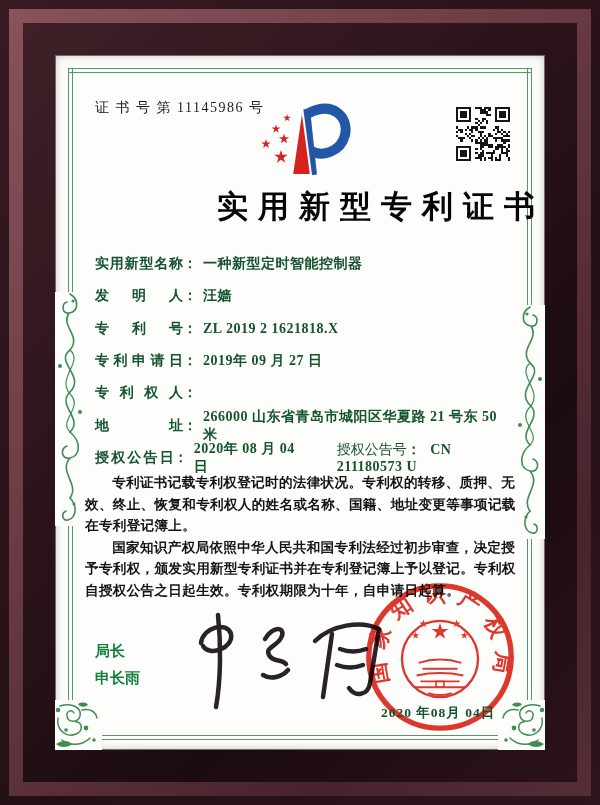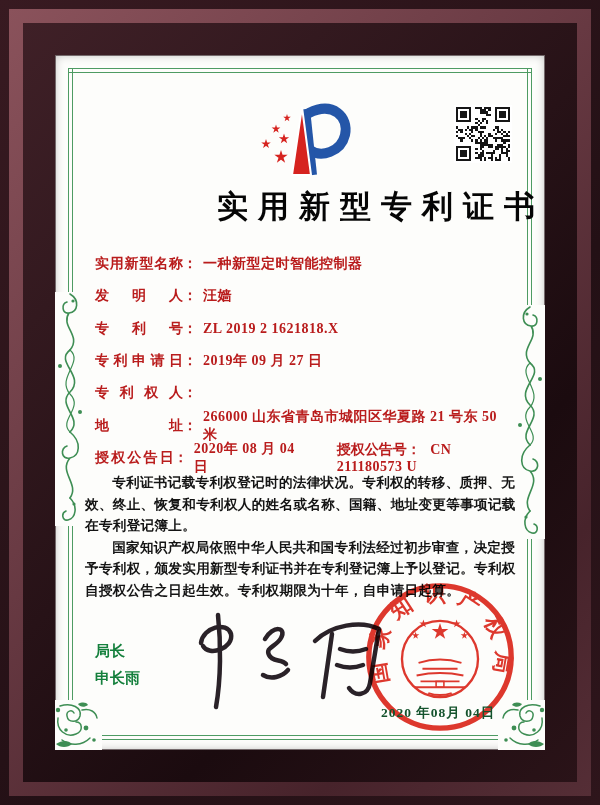--- a/index.html
+++ b/index.html
@@ -22,26 +22,26 @@
   .gl.left{left:13px;} .gl.right{right:13px;}
   .orn{position:absolute;background:#fdfdfb;}
   .orn svg{display:block;}
   
   .certno{position:absolute;left:40px;top:44px;font-size:14px;letter-spacing:1.5px;color:#1c1c1c;}
   .logo{position:absolute;left:196px;top:38px;width:106px;height:90px;}
   .qr{position:absolute;left:399px;top:50px;width:58px;height:58px;background:#fff;}
   .title{position:absolute;left:0;right:0;top:131px;text-align:right;
          font-size:31px;font-weight:bold;letter-spacing:10px;color:#050505;}
   .fields{position:absolute;left:40px;top:193px;width:420px;}
-  .frow{height:32.3px;display:flex;align-items:center;font-size:14px;color:#b91c1c;}
+  .frow{height:32.3px;display:flex;align-items:center;font-size:14px;color:#14532d;}
   .flabel{display:inline-block;width:88px;text-align:justify;text-align-last:justify;font-weight:bold;}
   .fcolon{font-weight:bold;margin-right:6px;}
   .fvalue{letter-spacing:.5px;font-weight:bold;}
   .frow .second{margin-left:36px;}
-  .frow .second .flabel2{font-weight:bold;}
+  .frow .second .flabel2{font-weight:normal;}
   .paras{position:absolute;left:30px;top:417px;width:432px;font-size:13.6px;line-height:21.6px;
          color:#141414;letter-spacing:.3px;font-weight:bold;}
   .paras p{margin:0;text-indent:2em;}
   .director{position:absolute;left:40px;top:583px;font-size:15px;color:#15803d;line-height:27px;font-weight:bold;}
   .signature{position:absolute;left:118px;top:548px;width:235px;height:112px;}
   .seal{position:absolute;left:307px;top:524px;width:156px;height:156px;opacity:.94;mix-blend-mode:multiply;}
   .sealdate{position:absolute;left:297px;top:649px;width:172px;text-align:center;
             font-size:13.5px;font-weight:bold;color:#14532d;letter-spacing:1px;z-index:3;}
 </style>
 </head>
@@ -107,20 +107,21 @@
       <path d="M30 10 C38 8,44 12,45 18"></path>
       <circle cx="6" cy="10" r="2.2" fill="#3e8e54" stroke="none"></circle>
       <circle cx="34" cy="28" r="2.4" fill="#3e8e54" stroke="none"></circle>
       <circle cx="14" cy="30" r="1.8" fill="#3e8e54" stroke="none"></circle>
       <circle cx="42" cy="40" r="1.8" fill="#3e8e54" stroke="none"></circle>
       <path d="M4 44 C10 40,16 40,20 44 C16 48,8 48,4 44 Z" fill="#3e8e54" stroke="none"></path>
       <path d="M26 4 C30 2,34 2,36 5 C32 8,28 7,26 4 Z" fill="#3e8e54" stroke="none"></path>
     </svg>
   </div>
 
+  <div class="certno">证 书 号 第 11145986 号</div>
 
   <div class="logo">
     <svg width="106" height="90" viewBox="0 0 106 90">
       <defs>
         <path id="star" d="M0,-1 L0.588,0.809 L-0.951,-0.309 L0.951,-0.309 L-0.588,0.809 Z"></path>
       </defs>
       <path d="M58 20 C82 8,98 24,94 42 C90 59,70 65,59 57" fill="none" stroke="#2456a8" stroke-width="10" stroke-linecap="round"></path>
       <path d="M55 16 L62 82" stroke="#2456a8" stroke-width="8"></path>
       <polygon points="51,14 60,82 41,82" fill="#d6231f" stroke="#ffffff" stroke-width="2"></polygon>
       <use href="#star" fill="#d6231f" transform="translate(36,25) scale(4)"></use>

